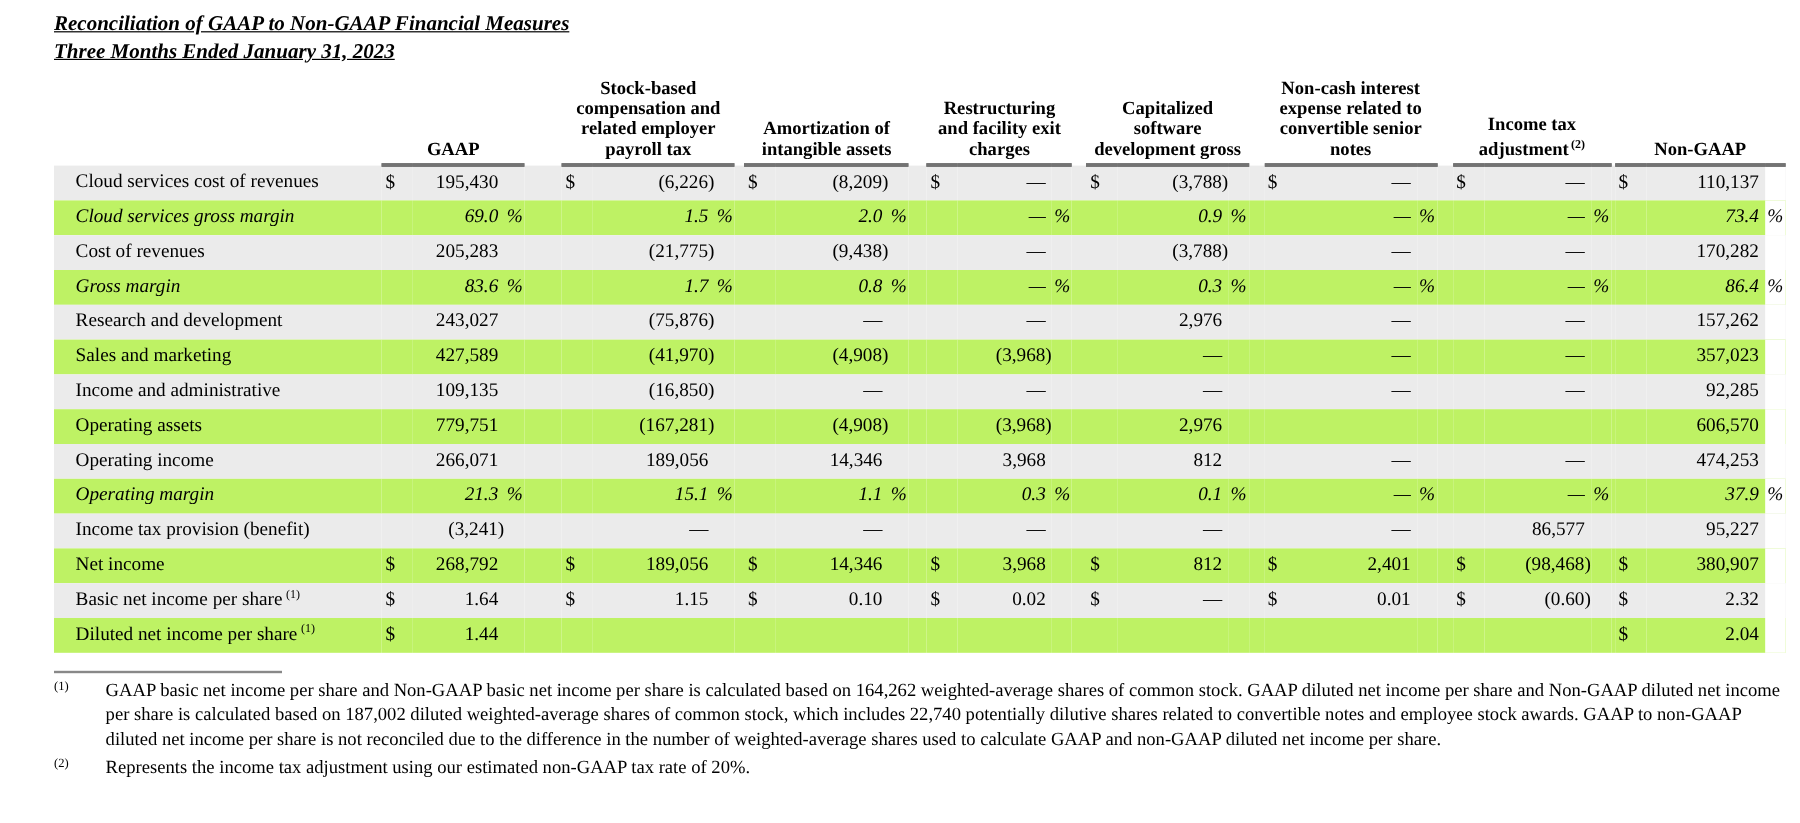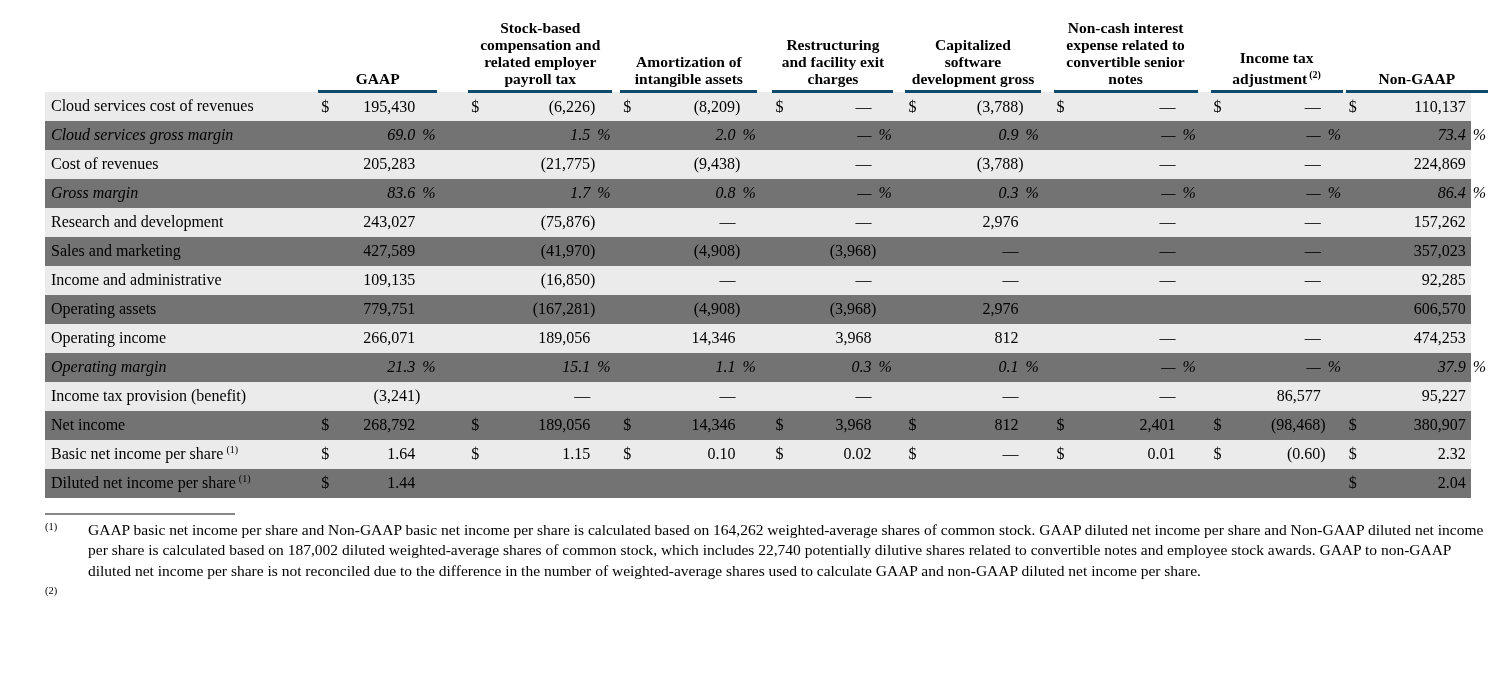--- a/index.html
+++ b/index.html
@@ -27,36 +27,36 @@
     margin-top: 9px;
   }
   thead th {
     vertical-align: bottom;
     font-weight: bold;
     font-size: 15.5px;
     line-height: 17px;
     padding: 2px 1px 3px 1px;
     text-align: center;
   }
-  thead th.grp { border-bottom: 3px solid #0c4a6e; }
+  thead th.grp { border-bottom: 3px solid #737373; }
   thead th.sp, thead th.labh { border-bottom: none; }
   thead sup { font-size: 10px; margin-left: 2px; }
 
   tbody td {
     height: 29px;
     font-size: 16px;
     vertical-align: middle;
     padding: 0;
     overflow: visible;
     white-space: nowrap;
   }
-  tbody tr { background: #737373; }
+  tbody tr { background: #bef264; }
   tbody tr:nth-child(odd) { background: #ebebeb; }
   tbody td.lastp { background: #fff; }
-  td.lab { text-align: left; padding-left: 6px; }
+  td.lab { text-align: left; padding-left: 18px; }
   td.d   { text-align: left; padding-left: 3px; }
   td.v   { text-align: right; padding-right: 5px; }
   td.v.neg { padding-right: 0; }
   td.p   { text-align: left; padding-left: 2px; }
   tr.it  { font-style: italic; }
   sup.rsup { font-size: 10px; margin-left: 3px; }
 
   .fn-rule {
     width: 190px;
     border-top: 2px solid #888;
@@ -74,20 +74,22 @@
     position: absolute;
     left: 0;
     top: -3px;
     font-size: 10.5px;
   }
 </style>
 </head>
 <body>
 
 <div class="doc">
+  <div class="title">Reconciliation of GAAP to Non-GAAP Financial Measures</div>
+  <div class="subtitle">Three Months Ended January 31, 2023</div>
 
   <table class="recon">
     <colgroup>
         <col style="width: 270px;">
         <col style="width: 3px;">
         <col style="width: 26px;">
         <col style="width: 76px;">
         <col style="width: 17px;">
         <col style="width: 31px;">
         <col style="width: 26px;">
@@ -235,21 +237,21 @@
           <td class="sp"></td>
           <td class="d"></td>
           <td class="v">—</td>
           <td class="p"></td>
           <td class="sp"></td>
           <td class="d"></td>
           <td class="v">—</td>
           <td class="p"></td>
           <td class="sp"></td>
           <td class="d"></td>
-          <td class="v">224,869</td>
+          <td class="v">170,282</td>
           <td class="p lastp"></td>
         </tr>
         <tr class="it">
           <td class="lab"><span>Gross margin</span></td>
           <td class="sp"></td>
           <td class="d"></td>
           <td class="v">83.6</td>
           <td class="p">%</td>
           <td class="sp"></td>
           <td class="d"></td>
@@ -634,14 +636,15 @@
   </table>
 
   <div class="fn-rule"></div>
 
   <div class="footnote">
     <span class="marker">(1)</span>
     <span>GAAP basic net income per share and Non-GAAP basic net income per share is calculated based on 164,262 weighted-average shares of common stock. GAAP diluted net income per share and Non-GAAP diluted net income per share is calculated based on 187,002 diluted weighted-average shares of common stock, which includes 22,740 potentially dilutive shares related to convertible notes and employee stock awards. GAAP to non-GAAP diluted net income per share is not reconciled due to the difference in the number of weighted-average shares used to calculate GAAP and non-GAAP diluted net income per share.</span>
   </div>
   <div class="footnote">
     <span class="marker">(2)</span>
+    <span>Represents the income tax adjustment using our estimated non-GAAP tax rate of 20%.</span>
   </div>
 </div>
 
 </body></html>

